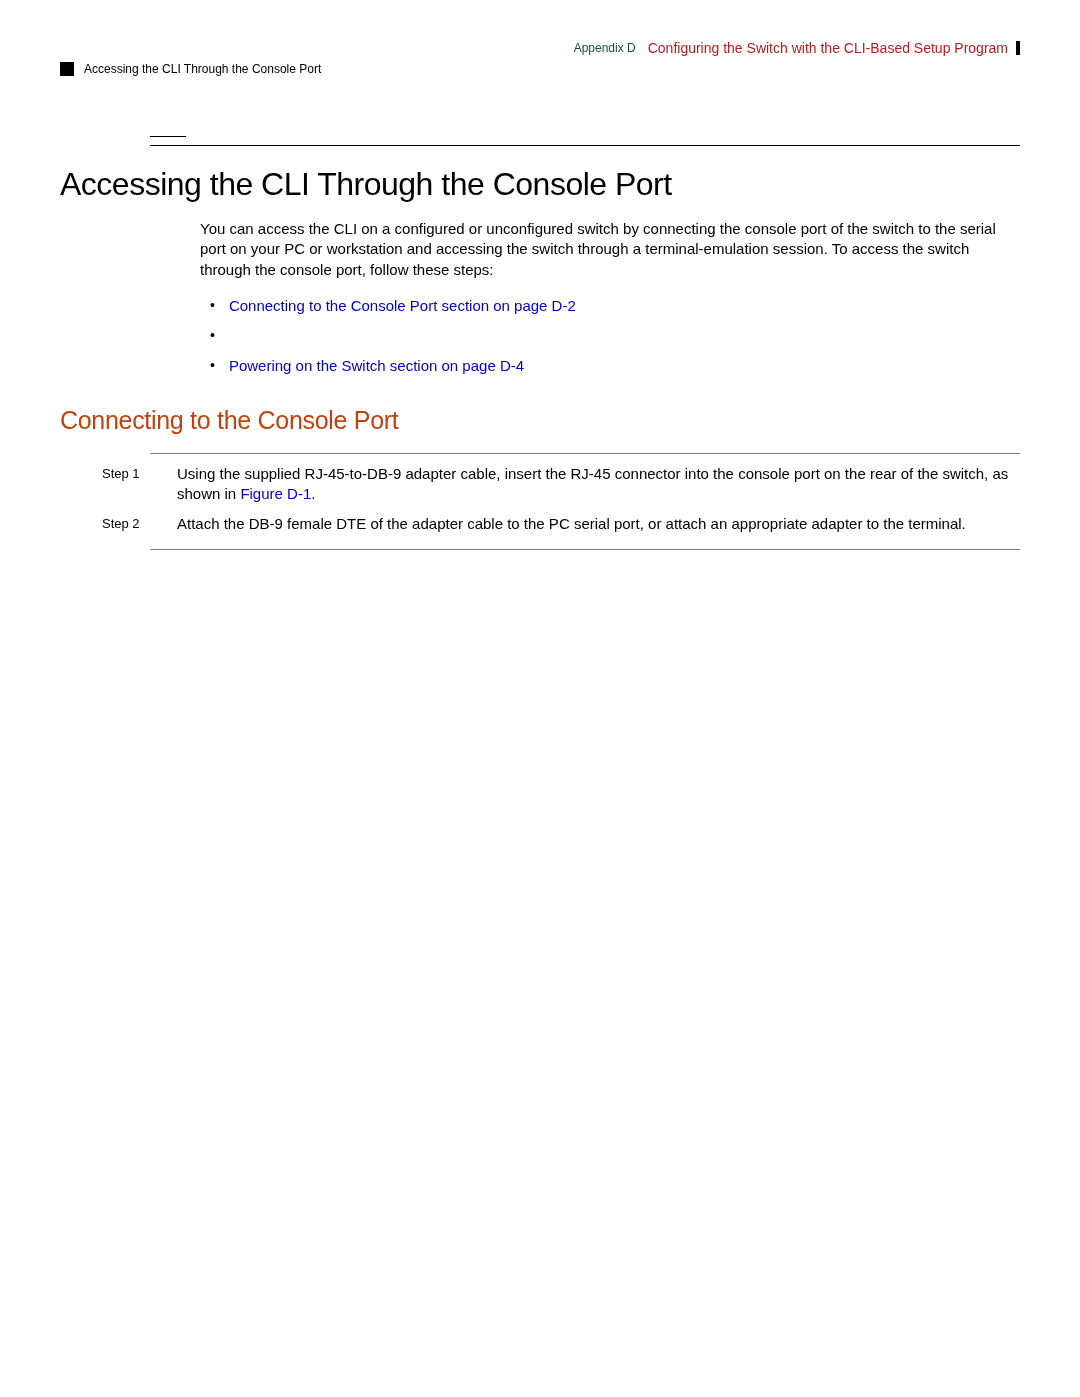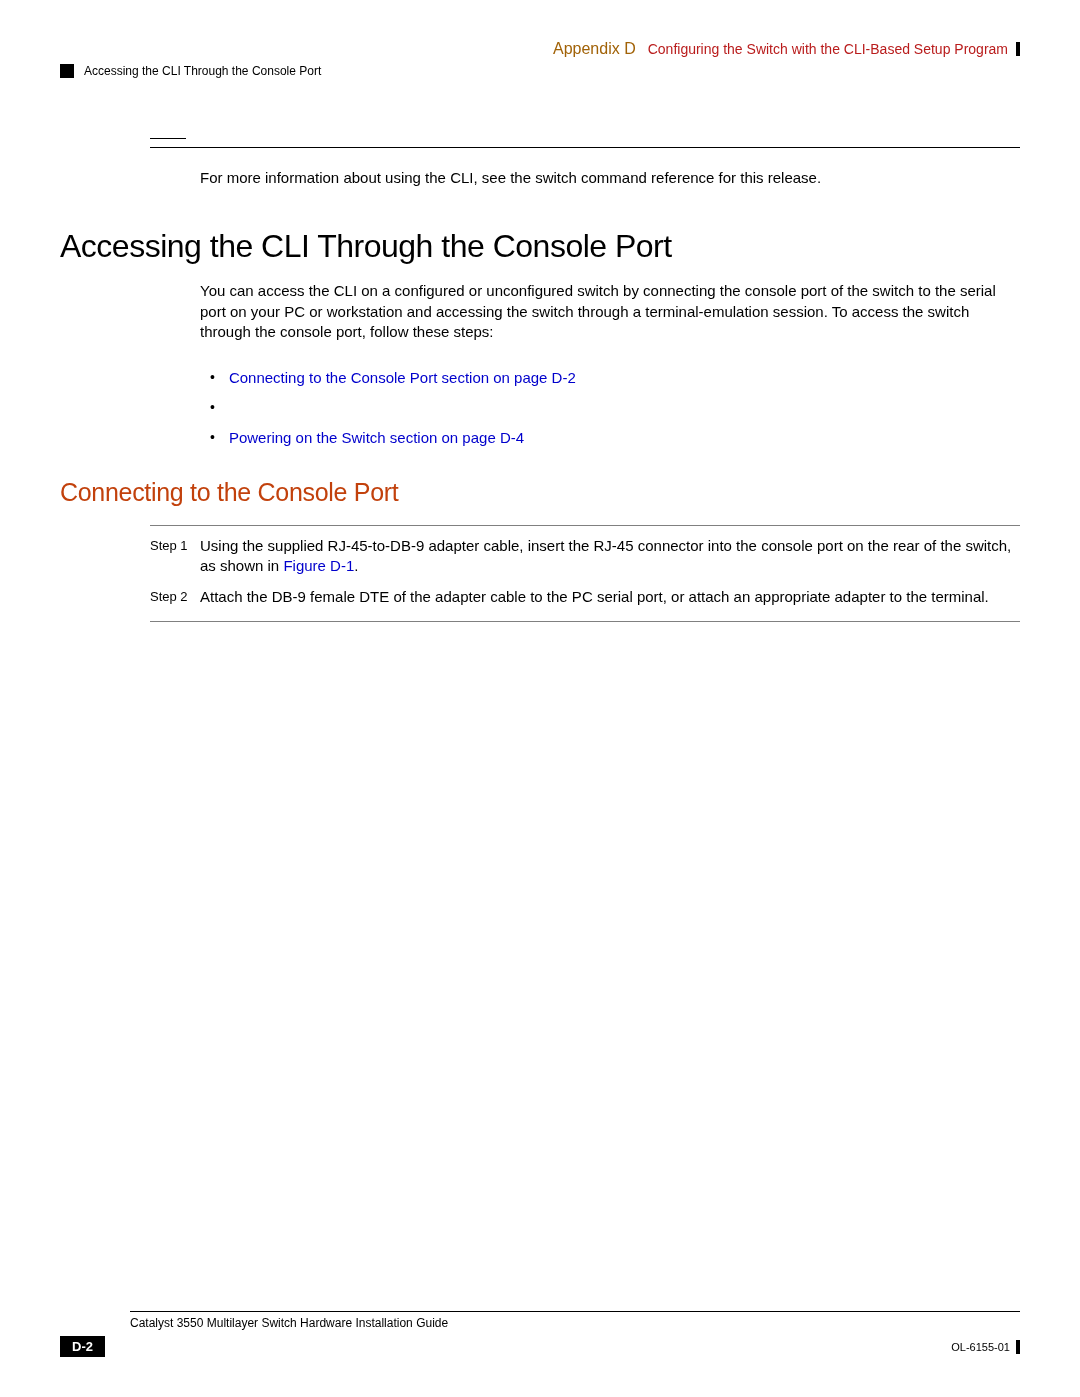--- a/index.html
+++ b/index.html
@@ -20,22 +20,22 @@
       height: 100%;
       padding: 40px 60px 50px 60px;
     }
     .header-row {
       display: flex;
       justify-content: flex-end;
       align-items: center;
       margin-bottom: 6px;
     }
     .header-appendix {
-      font-size: 16px;
-      color: #a16207;
+      font-size: 12px;
+      color: #14532d;
       margin-right: 12px;
       margin-left: 29px;
     }
     .header-title-top {
       font-size: 14px;
       color: #b91c1c;
       margin-right: 8px;
     }
     .header-bar-right {
       width: 4px;
@@ -99,21 +99,21 @@
       color: #000;
       font-weight: normal;
       margin-bottom: 16px;
       letter-spacing: -0.5px;
     }
     .intro-para {
       margin-left: 140px;
       font-size: 15px;
       color: #000;
       line-height: 1.35;
-      margin-bottom: 26px;
+      margin-bottom: 16px;
     }
     .bullet-list {
       margin-left: 150px;
       margin-bottom: 30px;
     }
     .bullet-item {
       display: flex;
       align-items: flex-start;
       margin-bottom: 10px;
     }
@@ -144,22 +144,23 @@
       margin-bottom: 8px;
     }
     .steps-top-rule {
       margin-left: 90px;
       border-top: 1.5px solid #808080;
       margin-bottom: 10px;
       margin-top: 18px;
     }
     .step-row {
       display: flex;
-      margin-left: 90px;
+      margin-left: 42px;
       margin-bottom: 10px;
+      gap: 25px;
     }
     .step-label {
       font-size: 13px;
       color: #000;
       width: 50px;
       flex-shrink: 0;
       padding-top: 2px;
     }
     .step-text {
       font-size: 15px;
@@ -233,21 +234,20 @@
   <div class="subheader-row">
     <div class="black-square"></div>
     <span class="subheader-text">Accessing the CLI Through the Console Port</span>
   </div>
 
   <div class="note-block">
     <div class="note-top-rule"></div>
     <div class="note-bottom-rule"></div>
   </div>
 
-  <div class="para">For more information about using the CLI, see the switch command reference for this release.</div>
 
   <h1 class="h1">Accessing the CLI Through the Console Port</h1>
 
   <div class="intro-para">You can access the CLI on a configured or unconfigured switch by connecting the console port of the switch to the serial port on your PC or workstation and accessing the switch through a terminal-emulation session. To access the switch through the console port, follow these steps:</div>
 
   <div class="bullet-list">
     <div class="bullet-item">
       <span class="bullet-dot">•</span>
       <span class="link">Connecting to the Console Port section on page D-2</span>
     </div>
@@ -274,26 +274,13 @@
 
   <div class="step-row">
     <div class="step-label">Step 2</div>
     <div class="step-text">
       <span>Attach the DB-9 female DTE of the adapter cable to the PC serial port, or attach an appropriate adapter to the terminal.</span>
     </div>
   </div>
 
   <div class="steps-bottom-rule"></div>
 
-  <div class="footer">
-    <div class="footer-top-rule"></div>
-    <div class="footer-guide">Catalyst 3550 Multilayer Switch Hardware Installation Guide</div>
-    <div class="footer-bottom-row">
-      <div class="footer-left">
-        <div class="footer-page-box">D-2</div>
-      </div>
-      <div class="footer-right">
-        <span class="footer-doc-id">OL-6155-01</span>
-        <div class="footer-bar-right"></div>
-      </div>
-    </div>
-  </div>
 </div>
 
 </body></html>

